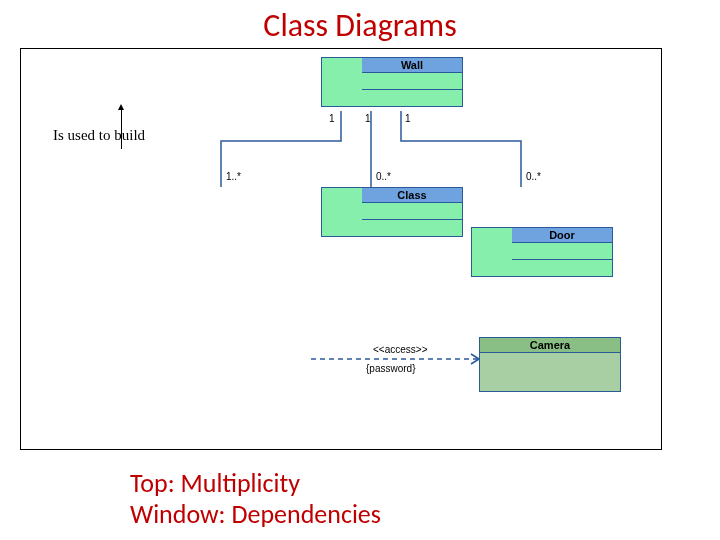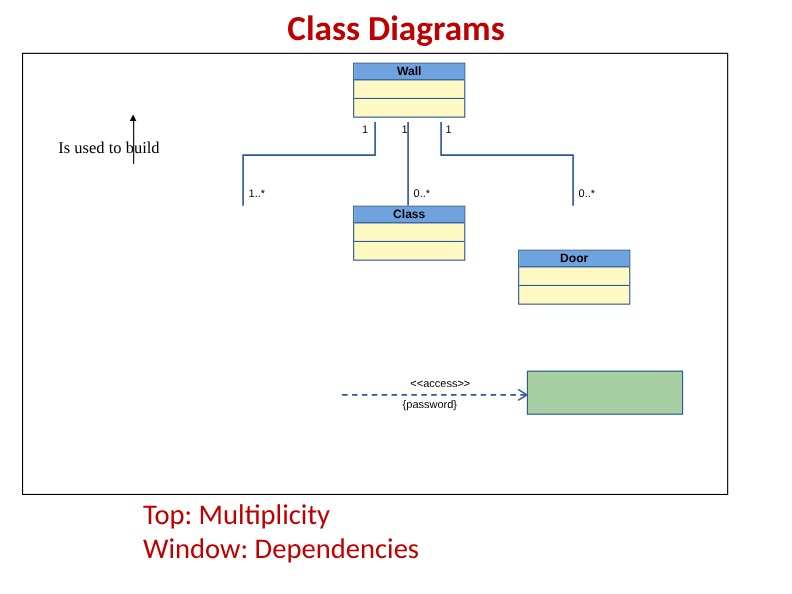--- a/index.html
+++ b/index.html
@@ -9,21 +9,21 @@
     height: 540px;
     font-family: Calibri, Arial, sans-serif;
     background: #fff;
     position: relative;
   }
   .title {
     font-size: 32px;
     color: #c00000;
     text-align: center;
     padding-top: 6px;
-    font-weight: 700;
+    font-weight: 400;
   }
   .frame {
     position: absolute;
     left: 20px;
     top: 48px;
     width: 640px;
     height: 400px;
     border: 1px solid #000;
     background: #fff;
   }
@@ -41,21 +41,21 @@
     font-weight: bold;
     font-size: 11px;
     text-align: center;
     padding: 1px 0;
     border-bottom: 1px solid #2b5a9b;
   }
   .ubox .sec {
     border-bottom: 1px solid #2b5a9b;
   }
   .ubox .sec:last-child { border-bottom: none; }
-  .blue { background: #fef9c3; }
+  .blue { background: #86efac; padding-left: 40px; }
   .blue .hdr { background: #6fa3e0; color: #000; }
   .green { background: #a8cfa3; }
   .green .hdr { background: #89bf84; color: #000; }
   .mlabel {
     position: absolute;
     font-size: 10px;
     font-family: Verdana, Arial, sans-serif;
     color: #000;
   }
   .sidelabel {
@@ -73,21 +73,21 @@
     position:absolute;
     top:-5px; left:-3px;
     border-left:3.5px solid transparent;
     border-right:3.5px solid transparent;
     border-bottom:6px solid #000;
   }
   svg.lines { position:absolute; left:0; top:0; }
   .caption {
     position: absolute;
     left: 130px;
-    top: 452px;
+    top: 468px;
     font-size: 26px;
     color: #c00000;
     line-height: 1.2;
   }
 </style>
 </head>
 <body>
 
 <div class="title">Class Diagrams</div>
 
@@ -131,20 +131,21 @@
     <div class="hdr">Door</div>
     <div class="sec" style="height:16px"></div>
     <div class="sec" style="height:16px"></div>
   </div>
 
   <div class="arrowv" style="left:100px; top:60px; height:40px;"></div>
   <span class="sidelabel" style="left:32px; top:78px;">Is used to build</span>
 
 
   <div class="ubox green" style="left:458px; top:288px; width:140px;">
+    <div class="hdr">Camera</div>
     <div class="sec" style="height:38px"></div>
   </div>
 
   <span class="mlabel" style="left:352px; top:295px;">&lt;&lt;access&gt;&gt;</span>
   <span class="mlabel" style="left:345px; top:314px;">{password}</span>
 
 </div>
 </div>
 
 <div class="caption">

